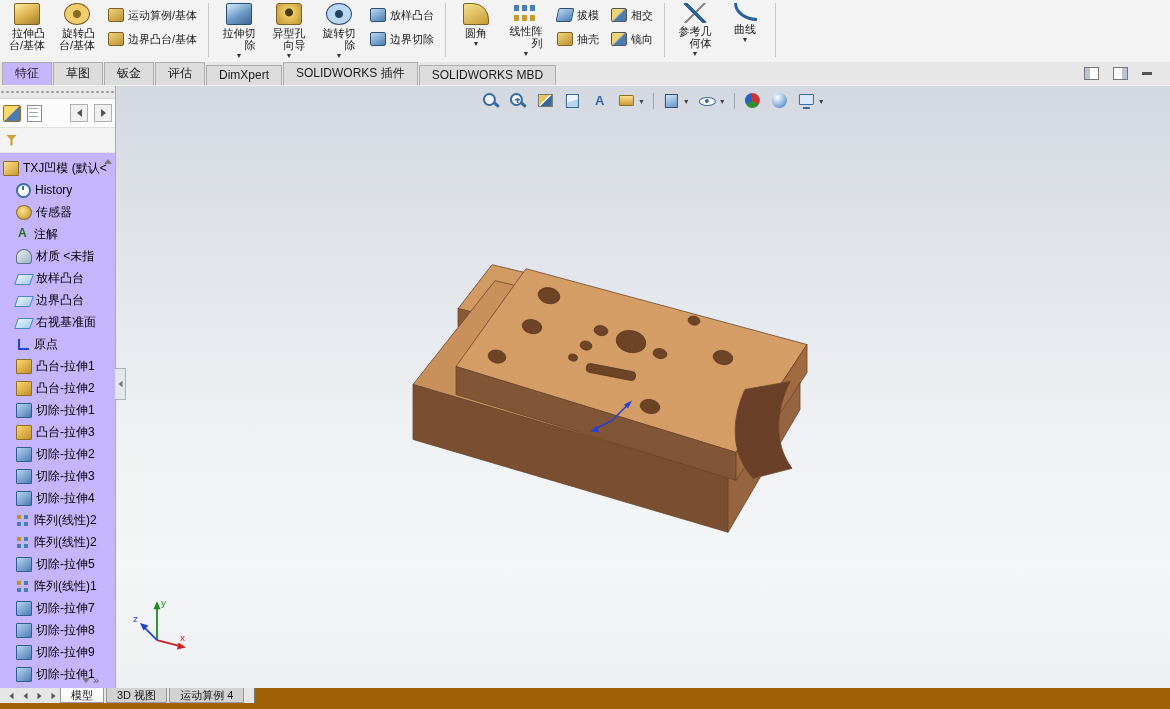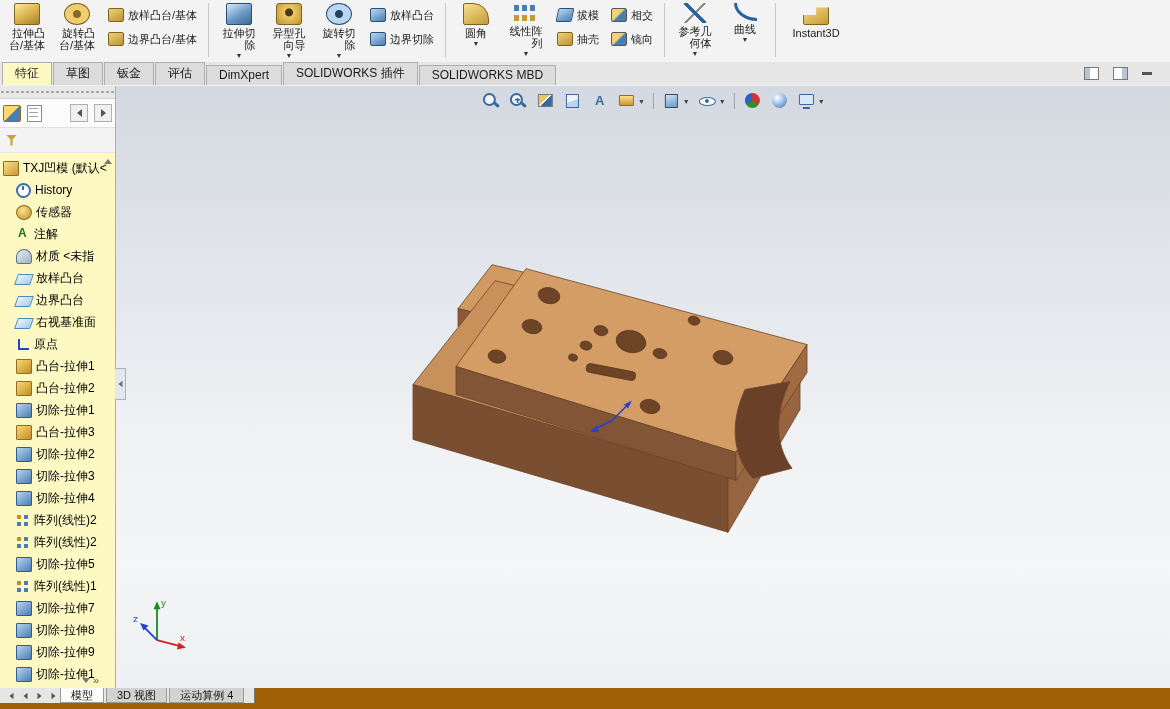--- a/index.html
+++ b/index.html
@@ -47,21 +47,21 @@
   .sm-gold{background:linear-gradient(150deg,#f0d27a,#bb9232);border:1px solid #7d6222;}
   .sm-blue{background:linear-gradient(150deg,#b9d7f2,#4b7db5);border:1px solid #2c4f70;}
   .sm-skew{transform:skewX(-12deg);}
   .sm-mix{background:linear-gradient(135deg,#f0d27a 45%,#4b7db5 55%);border:1px solid #555;}
 
   
   .tabrow{position:absolute;left:0;top:62px;right:0;height:23px;background:#e7e7e7;
           display:flex;align-items:flex-end;padding-left:2px;}
   .tab{font-size:12px;color:#1a1a1a;background:#dcdcdc;border:1px solid #adadad;border-bottom:none;
        padding:2px 12px 3px 12px;margin-right:1px;cursor:pointer;white-space:nowrap;}
-  .tab[data-active="true"]{background:#fef9c3;}
+  .tab[data-active="true"]{background:#c4b5fd;}
   .tabrow-right{margin-left:auto;display:flex;align-items:center;gap:14px;padding:0 18px 5px 0;}
   .wicon{width:13px;height:11px;border:1px solid #777;background:#fff;display:inline-block;}
   .wicon.left{background:linear-gradient(90deg,#b8c4d4 35%,#fff 35%);}
   .wicon.right{background:linear-gradient(90deg,#fff 65%,#b8c4d4 65%);}
   .wdash{width:10px;height:3px;background:#555;display:inline-block;}
 
   
   .panel{position:absolute;left:0;top:86px;width:115px;bottom:21px;background:#f7f7f7;
          border-right:1px solid #a9aeb6;display:flex;flex-direction:column;}
   .panel-splitter{height:12px;background:#e8e8e8;border-bottom:1px solid #d0d0d0;
@@ -74,21 +74,21 @@
   .pt-page{width:13px;height:15px;background:#fff;border:1px solid #8a8a8a;
            background-image:repeating-linear-gradient(#9ab 0 1px,transparent 1px 4px);
            background-size:9px 12px;background-position:1px 2px;background-repeat:no-repeat;}
   .pt-spacer{flex:1;}
   .pt-btn{width:16px;height:16px;border:1px solid #b0b0b0;background:#f0f0f0;display:flex;
           align-items:center;justify-content:center;cursor:pointer;}
   .panel-filter{height:24px;display:flex;align-items:center;padding:0 6px;
                 border-bottom:1px solid #e6e6e6;background:#f3f3f3;}
   .funnel-icon{width:11px;height:11px;background:#c9a23a;
                clip-path:polygon(0 0,100% 0,60% 45%,60% 100%,40% 100%,40% 45%);}
-  .tree{flex:1;background:#fef9c3;position:relative;overflow:hidden;padding-top:4px;}
+  .tree{flex:1;background:#c4b5fd;position:relative;overflow:hidden;padding-top:4px;}
   .trow{height:22px;display:flex;align-items:center;gap:4px;padding-left:16px;font-size:12px;
         color:#000;white-space:nowrap;overflow:hidden;cursor:default;}
   .trow.root{padding-left:3px;}
   .tico{width:14px;height:13px;flex:none;position:relative;border-radius:1px;}
   .tico[data-icon="part"]{background:linear-gradient(140deg,#ffe08a,#c89a35);border:1px solid #8f6d22;}
   .tico[data-icon="history"]{width:11px;height:11px;border:2px solid #3a6ea5;border-radius:50%;background:#fff;}
   .tico[data-icon="history"]::after{content:"";position:absolute;left:4px;top:1px;width:2px;height:4px;background:#3a6ea5;}
   .tico[data-icon="sensor"]{border-radius:50%;border:1px solid #8f6d22;
         background:radial-gradient(circle at 40% 35%,#ffe08a,#bb8f2e);}
   .tico[data-icon="annotation"]::before{content:"A";position:absolute;left:2px;top:-1px;
@@ -195,21 +195,21 @@
       <span class="ric gold-ring"></span>
       <span class="rlbl">
           <span>旋转凸</span>
           <span>台/基体</span>
         </span>
 
     </div>
     <div class="rstack">
       <div class="rbtn-sm">
         <span class="ric-sm sm-gold"></span>
-        <span>放样凸台/基体</span>
+        <span>运动算例/基体</span>
       </div>
       <div class="rbtn-sm">
         <span class="ric-sm sm-gold"></span>
         <span>边界凸台/基体</span>
       </div>
     </div>
     <div class="rsep"></div>
     <div class="rbtn-lg" data-arrow="true">
       <span class="ric blue-blk"></span>
       <span class="rlbl">
@@ -292,26 +292,20 @@
     </div>
     <div class="rbtn-lg" data-arrow="true">
       <span class="ric curve-shape"></span>
       <span class="rlbl">
           <span>曲线</span>
           <span></span>
         </span>
       <span class="rarrow">▼</span>
     </div>
     <div class="rsep"></div>
-    <div class="rbtn-lg" style="width:70px;">
-      <span class="ric instant-shape"></span>
-      <span class="rlbl">
-          <span>Instant3D</span>
-        </span>
-    </div>
   </div>
 
   <div class="tabrow">
     <div class="repeat-host">
       
     
         <div class="tab" data-active="true">特征</div>
       
         <div class="tab">草图</div>
       

